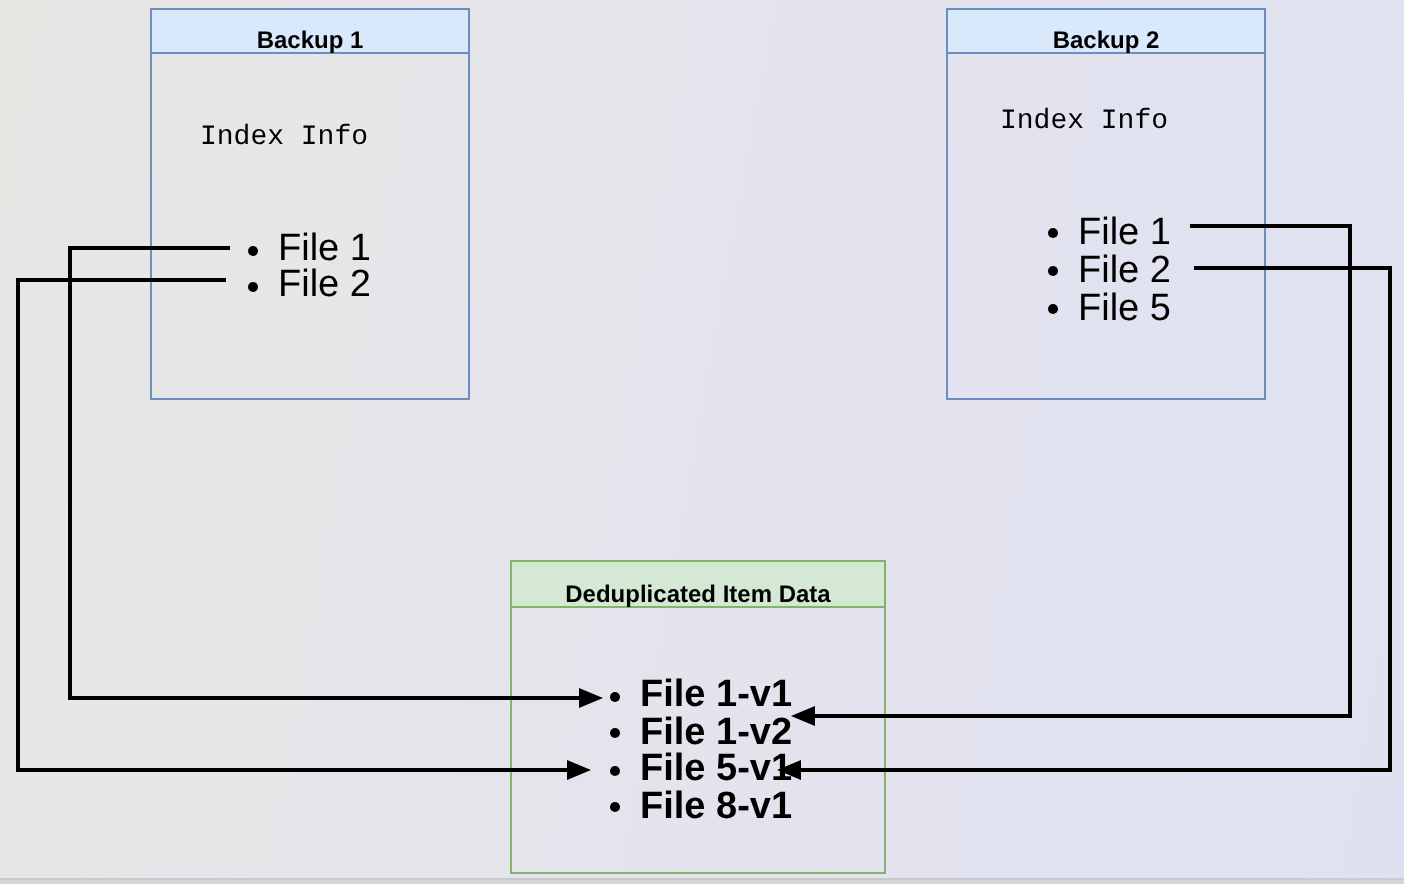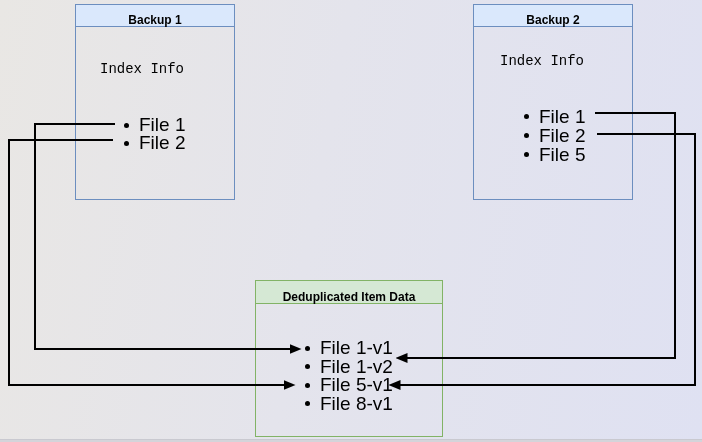--- a/index.html
+++ b/index.html
@@ -64,21 +64,21 @@
     height: 5px;
     border-radius: 50%;
     background: #000;
     margin-right: 10px;
     flex: 0 0 auto;
   }
   #b1-list { left: 124px; top: 116px; }
   #b1-list .row { height: 18px; }
   #b2-list { left: 524px; top: 107px; }
   #b2-list .row { height: 19px; }
-  #dd-list { left: 305px; top: 339px; }
+  #dd-list { left: 305px; top: 339px; font-weight: bold; }
   #dd-list .row { height: 18.5px; }
 
   
   #arrow-layer {
     position: absolute;
     left: 0; top: 0;
     width: 702px; height: 442px;
     pointer-events: none;
   }
   #arrow-layer polyline {

